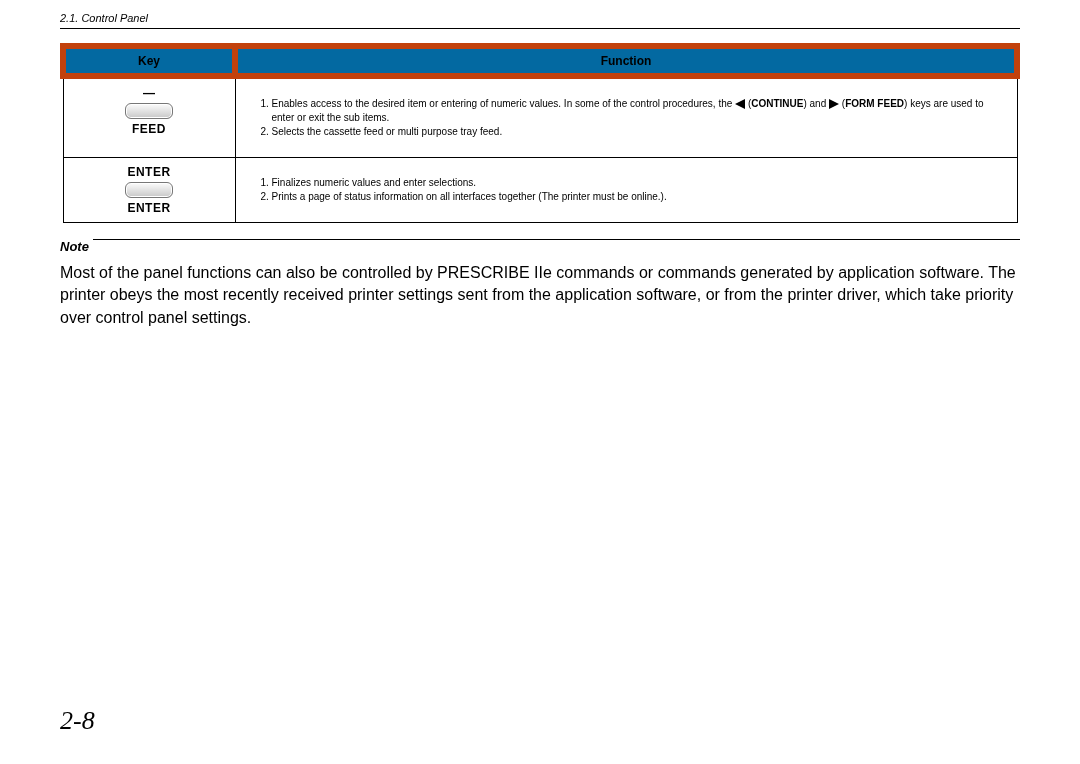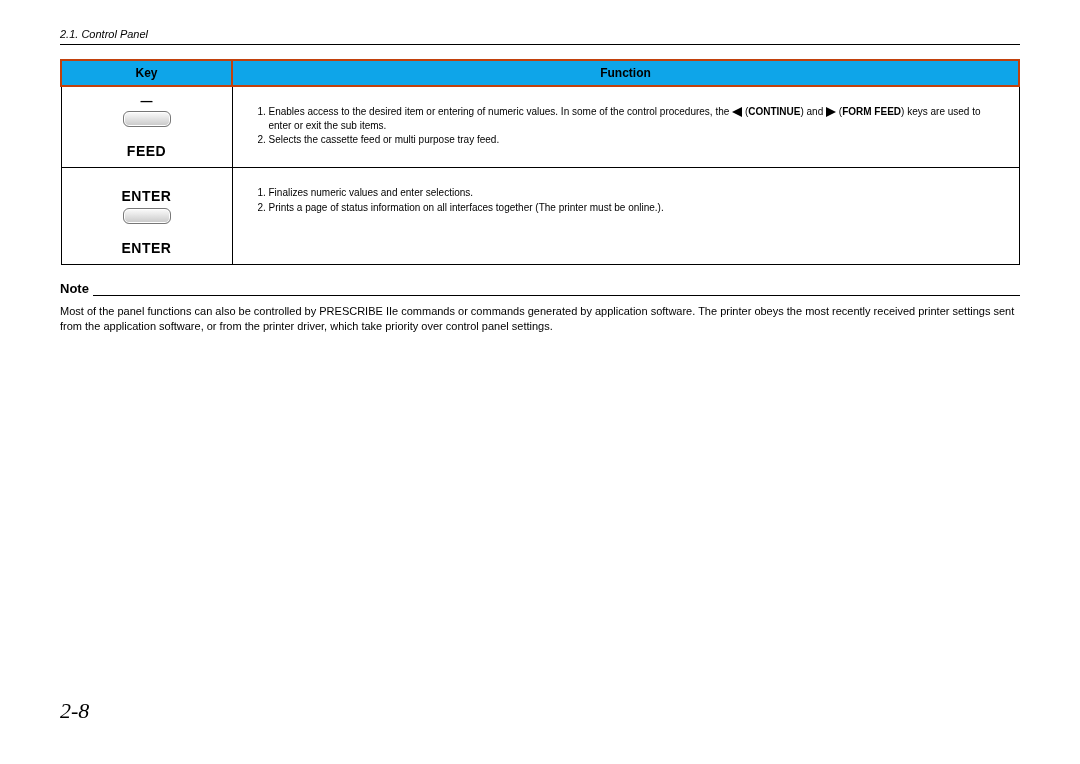--- a/index.html
+++ b/index.html
@@ -1,36 +1,36 @@
 <!DOCTYPE html>
 <html><head>
 <meta charset="utf-8">
 <style>
   html,body{margin:0;padding:0;background:#fff;font-family:Arial,Helvetica,sans-serif;color:#000;}
-  .page{width:1080px;height:764px;box-sizing:border-box;padding:28px 60px 30px 60px;position:relative;}
+  .page{width:1080px;height:764px;box-sizing:border-box;padding:12px 60px 30px 60px;position:relative;}
   .running-head{font-style:italic;font-size:11px;margin-bottom:4px;}
   .head-rule{border:none;border-top:1px solid #000;margin:0 0 14px 0;}
   table.kf{border-collapse:collapse;width:100%;margin:0 auto 16px auto;border:1px solid #000;}
-  table.kf th{background:#0ea5e9;font-weight:bold;font-size:12px;padding:5px 8px;border:2px solid #c2410c;text-align:center;}
+  table.kf th{background:#0369a1;font-weight:bold;font-size:12px;padding:5px 8px;border:6px solid #c2410c;text-align:center;}
   table.kf td{border:1px solid #000;font-size:10px;padding:6px 10px;vertical-align:top;line-height:1.35;}
   .key-col{width:150px;text-align:center;}
   .key-stack{display:flex;flex-direction:column;align-items:center;gap:2px;}
   .key-top{font-size:12px;font-weight:bold;}
   .key-btn{width:46px;height:14px;border-radius:6px;background:linear-gradient(#fcfcfc,#c8c8c8);border:1px solid #777;box-shadow:inset 0 0 0 1px #fff;}
-  .key-label{font-size:14px;font-weight:bold;letter-spacing:0.5px;margin-top:13px;}
+  .key-label{font-size:12px;font-weight:bold;letter-spacing:0.5px;margin-top:0;}
   ol.func{margin:12px;padding-left:14px;}
   ol.func li{margin-bottom:1px;}
   .tri{display:inline-block;vertical-align:middle;}
   .tri svg{width:10px;height:10px;display:block;}
   .bold{font-weight:bold;}
-  .note-row{display:flex;align-items:flex-end;gap:4px;margin:8px 0 8px 0;}
+  .note-row{display:flex;align-items:flex-start;gap:4px;margin:8px 0 8px 0;font-style:italic;}
   .note-label{font-weight:bold;font-size:13px;}
   .note-line{flex:1;border-top:1px solid #000;}
-  .body-text{font-size:11px;line-height:1.4;}
-  .page-num{position:absolute;left:60px;bottom:40px;font-size:22px;font-style:italic;font-family:"Times New Roman",serif;}
+  .body-text{font-size:16px;line-height:1.4;}
+  .page-num{position:absolute;left:60px;bottom:28px;font-size:26px;font-style:italic;font-family:"Times New Roman",serif;}
 </style>
 </head>
 <body>
 
 <div class="page">
 
   <div class="running-head">2.1. Control Panel</div>
   <hr class="head-rule">
 
   <table class="kf">

